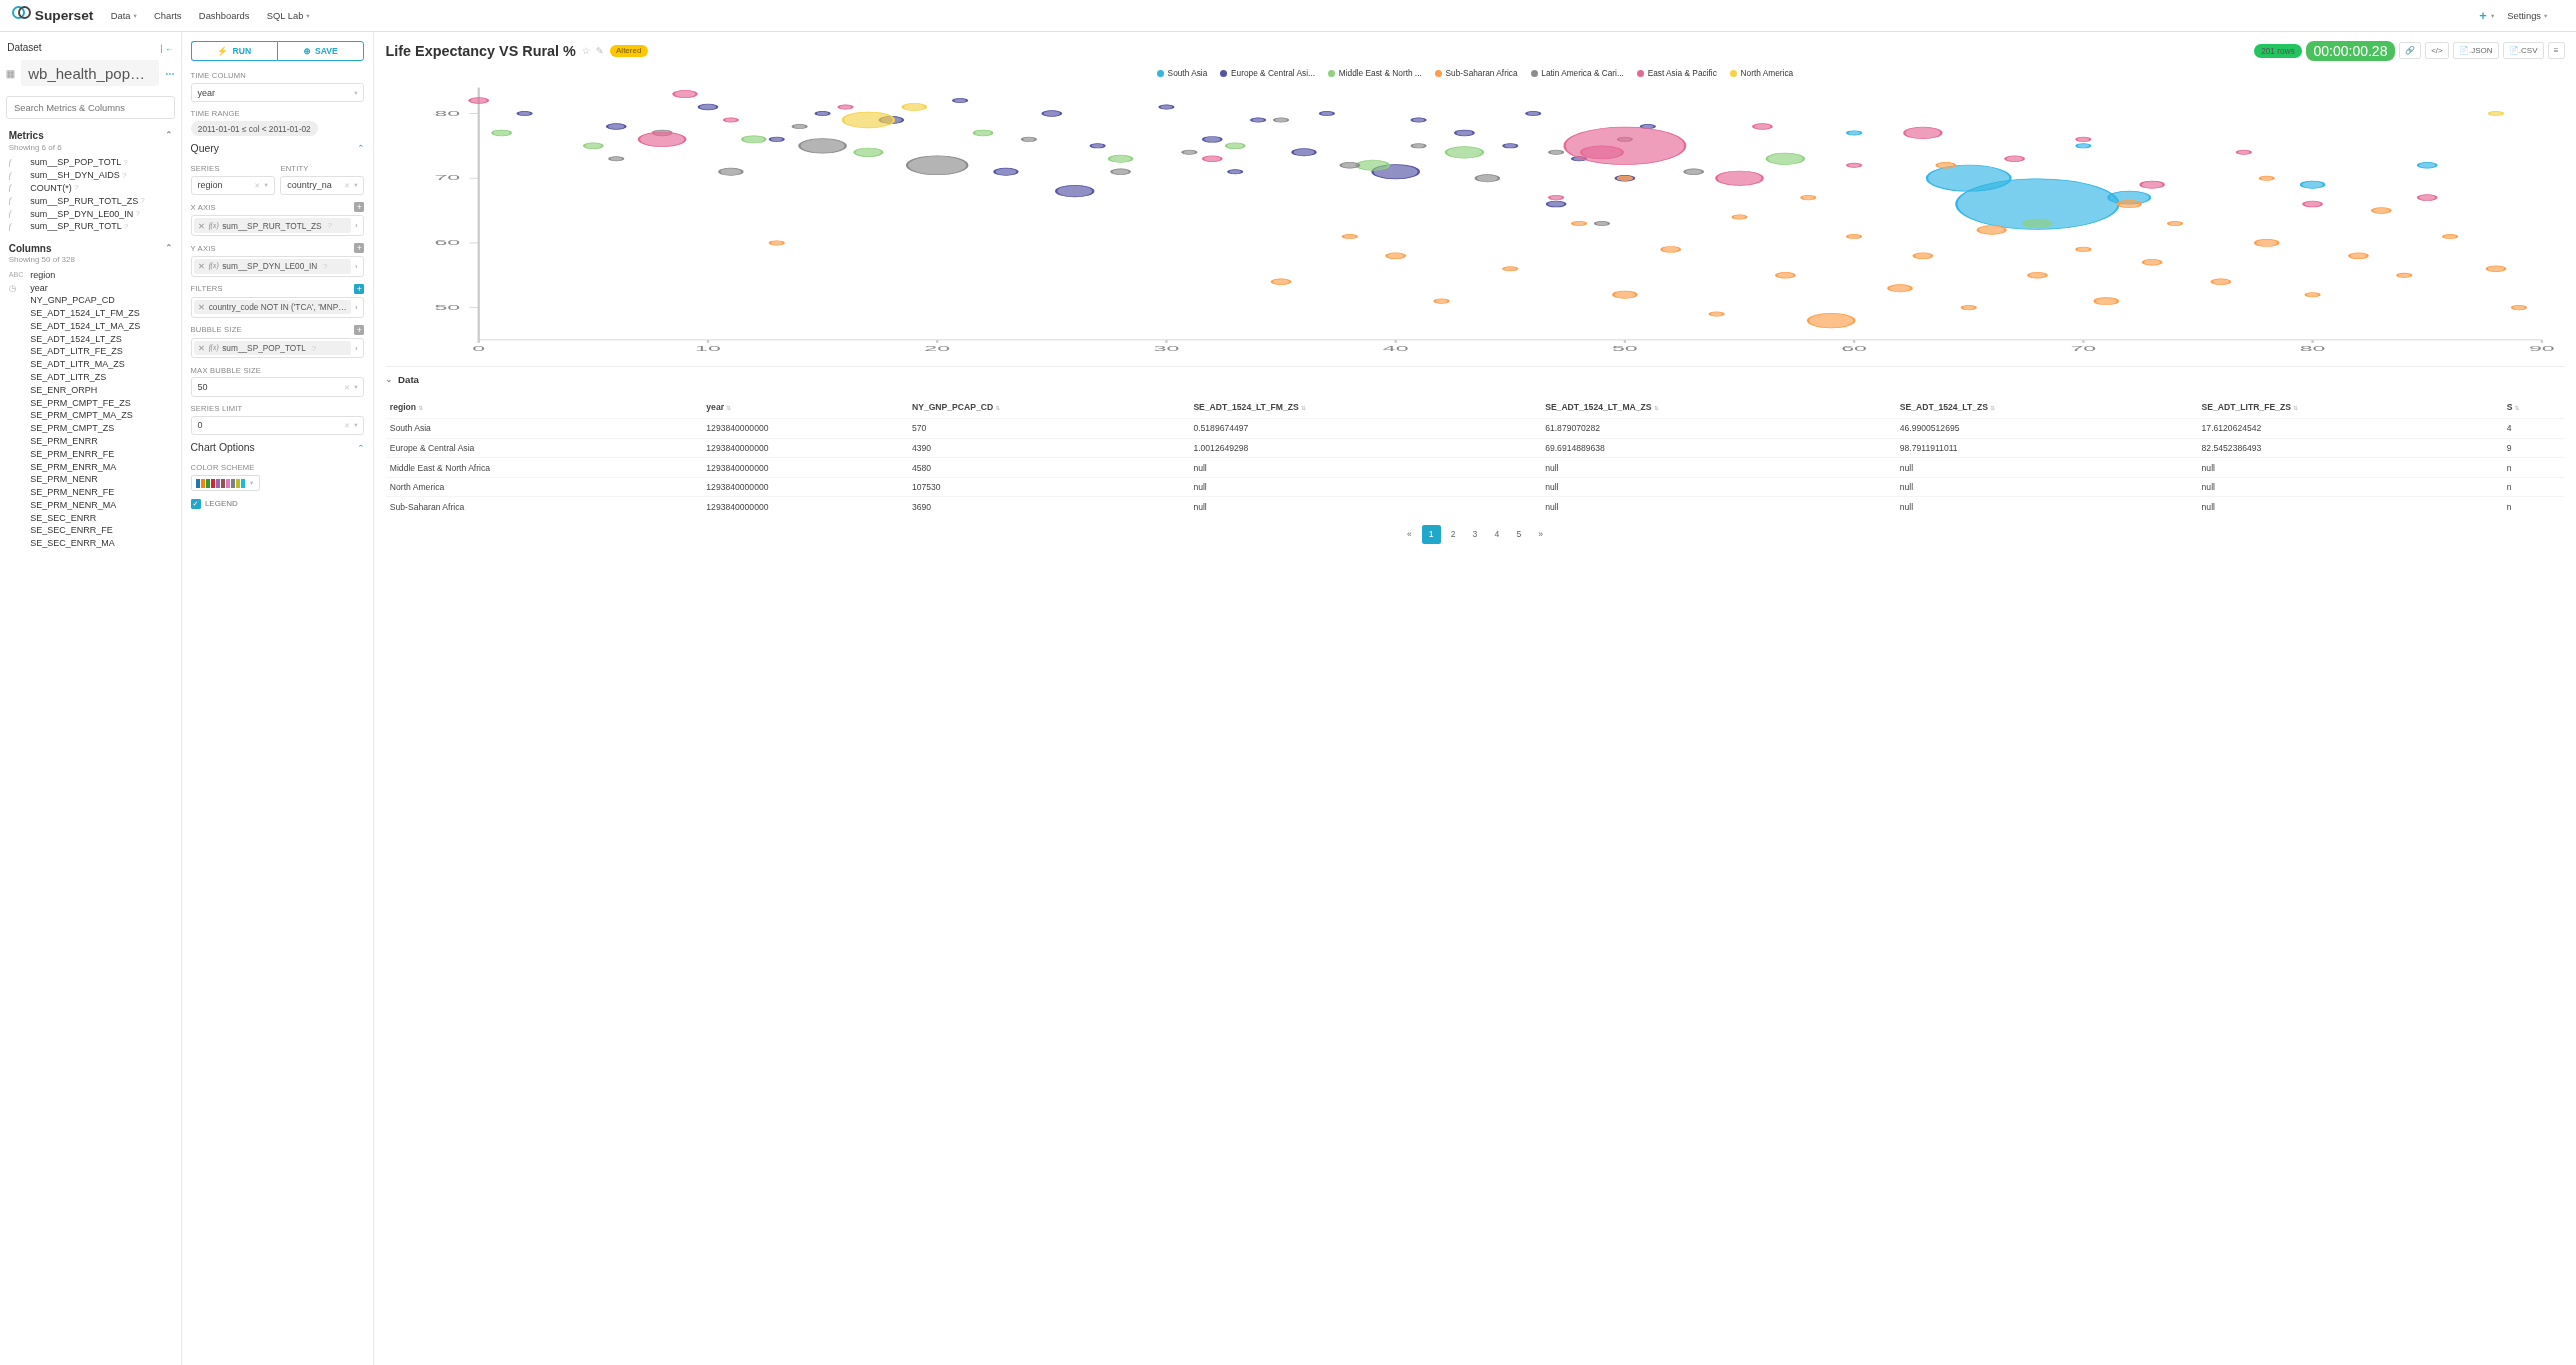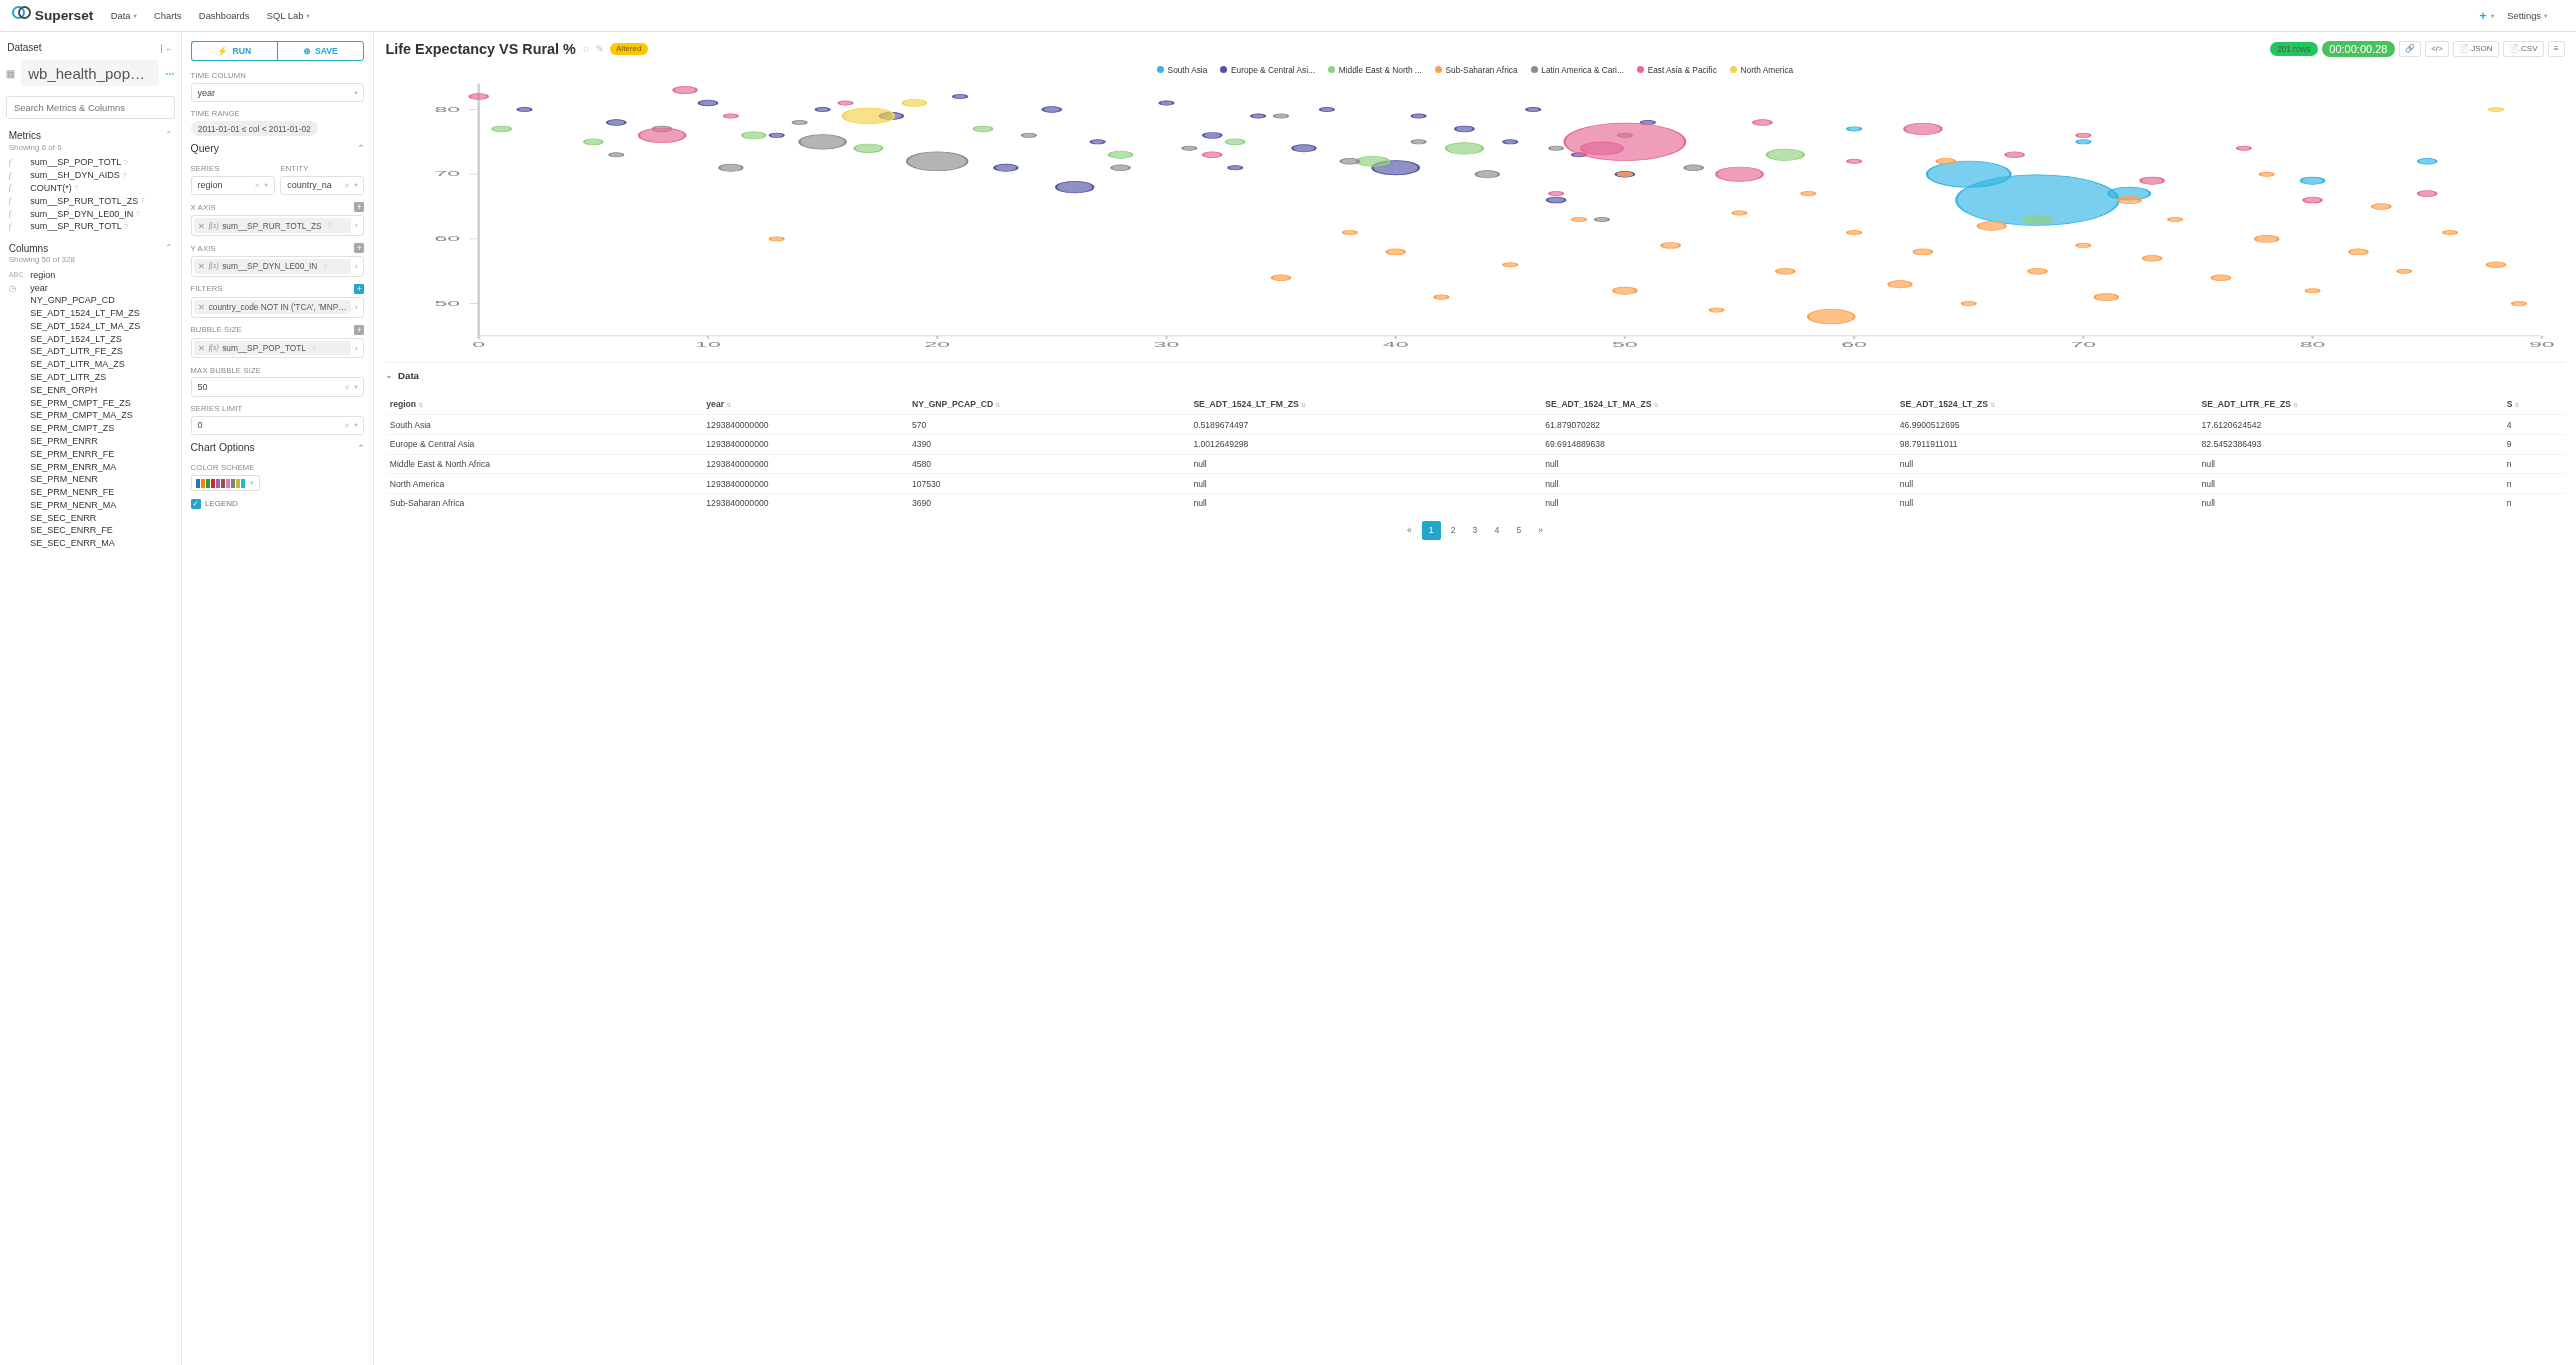--- a/index.html
+++ b/index.html
@@ -20,21 +20,21 @@
 .col1 { width: 182px; border-right: 0.7px solid #e8e8e8; padding: 7.2px 5.8px; background:#fff;}
 .col2 { width: 192px; border-right: 0.7px solid #e8e8e8; padding: 8.6px 8.6px; }
 .col3 { flex: 1; padding: 8.6px 11.5px; display:flex; flex-direction:column;}
 .panel-header { font-size: 10px; font-weight: 500; display: flex; align-items: center; justify-content: space-between; padding: 2.9px 1.4px; }
 .collapse-icon{ color:#20A7C9; font-size:8.6px;}
 .dataset-row { display:flex; align-items:center; gap:5.8px; margin:4.3px 0;}
 .dataset-pill { background: #f5f5f5; padding: 4.3px 7.2px; border-radius: 2.9px; flex: 1; font-size: 15px; color: #555; text-align:center; overflow:hidden; text-overflow:ellipsis; white-space:nowrap;}
 .table-icon{ color:#999; font-size:10px;}
 .more-dots{ color:#20A7C9; font-weight:bold; letter-spacing:0.7px; cursor:pointer;}
 .search-box { width: 100%; border: 0.7px solid #e0e0e0; border-radius: 2.9px; padding: 5px 7.2px; margin: 5.8px 0 10px 0; font-size: 9.4px; color: #999; }
-.section-title { font-size: 10px; font-weight: 400; display: flex; justify-content: space-between; padding: 1.4px 2.9px; cursor:pointer;}
+.section-title { font-size: 10px; font-weight: 700; display: flex; justify-content: space-between; padding: 1.4px 2.9px; cursor:pointer;}
 .section-sub { font-size: 8px; color: #999; padding: 0 2.9px 4.3px 2.9px; }
 .item-list { padding: 0 0 8.6px 0; }
 .item-row { display: flex; align-items: center; padding: 1.4px 2.9px; font-size: 9px; color: #333; }
 .item-prefix { width: 21.6px; color: #aaa; font-style: italic; font-size: 8px; text-align:left; font-family: serif;}
 .item-prefix.abc{ font-style:normal; font-family:inherit; font-size:7.2px;}
 .item-prefix.clock{ font-style:normal; font-family:inherit; font-size:8.6px;}
 .qmark{ color:#ccc; margin-left:2.2px; font-size:8px;}
 .chev { color:#888; font-size:8px;}
 .btn-row{display:flex; gap:0; margin-bottom:10px;}
 .btn-row button{flex:1; border:0.7px solid #20A7C9; background:#fff; color:#20A7C9; padding:4.3px 0; font-size:8.6px; font-weight:600; cursor:pointer; display:flex; align-items:center; justify-content:center; gap:4.3px;}
@@ -61,21 +61,21 @@
 .color-swatch span{width:4.3px; height:8.6px; display:inline-block;}
 .checkbox-row{display:flex; align-items:center; gap:4.3px; font-size:8px; color:#777; margin-top:7.2px;}
 .checkbox-row .cb{width:10px; height:10px; background:#20A7C9; color:#fff; display:flex; align-items:center; justify-content:center; font-size:7.2px; border-radius:1.4px;}
 
 .chart-header{display:flex; align-items:center; gap:5.8px; margin-bottom:4.3px;}
 .chart-title{font-size:14.4px; font-weight:600; color:#333;}
 .star-icon,.edit-icon{color:#bbb; cursor:pointer;}
 .altered-badge{background:#FCC700; color:#7a5c00; font-size:8px; padding:1.4px 6.5px; border-radius:7.2px; font-weight:500;}
 .hdr-right{margin-left:auto; display:flex; align-items:center; gap:4.3px;}
 .rows-pill{background:#22c55e; color:#555; padding:2.2px 7.2px; border-radius:8px; font-size:8.3px;}
-.time-pill{background:#4BC15D; color:#fff; padding:2.2px 7.2px; border-radius:8px; font-size:11px;}
+.time-pill{background:#4BC15D; color:#fff; padding:2.2px 7.2px; border-radius:8px; font-size:14px;}
 .icon-btn{border:0.7px solid #e0e0e0; background:#fff; border-radius:2.2px; padding:2.9px 5px; color:#666; cursor:pointer; font-size:8px;}
 .legend{display:flex; gap:13px; justify-content:center; padding:2.9px 0 5.8px 0; font-size:8.3px; flex-wrap:wrap;}
 .legend-item{display:flex; align-items:center; gap:3.6px;}
 .dot{width:7.2px; height:7.2px; border-radius:50%;}
 .chart-area{flex:0 0 auto; min-height:274px;}
 .data-section{border-top:0.7px solid #eee; margin-top:5.8px; padding-top:7.2px;}
 .data-head{display:flex; align-items:center; gap:5.8px; font-size:9.7px; font-weight:600; margin-bottom:7.2px;}
 .tabs-row{display:flex; align-items:center; border-bottom:0.7px solid #eee;}
 .tab{padding:5.8px 0; margin-right:17.3px; font-size:8.6px; color:#888; cursor:pointer;}
 .tab.active{color:#333; font-weight:600; border-bottom:1.4px solid #20A7C9;}

